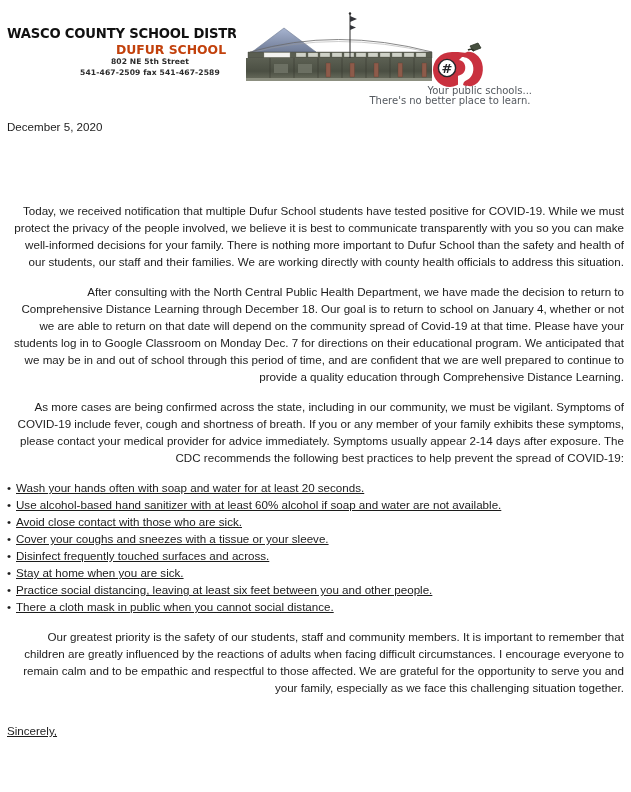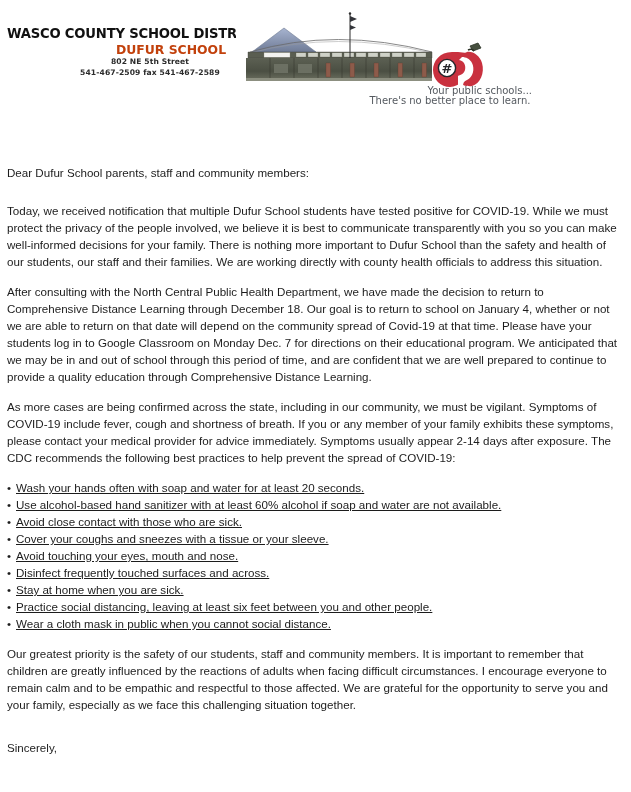--- a/index.html
+++ b/index.html
@@ -108,21 +108,21 @@
   .spacer-sm { height: 13px; }
   .salutation {
     margin: 0;
     font-size: 11.6px;
     line-height: 17px;
   }
   p.para {
     margin: 0;
     font-size: 11.6px;
     line-height: 17px;
-    text-align: left;
+    text-align: right;
   }
   ul.bullets {
     margin: 0;
     padding: 0;
     list-style: none;
   }
   ul.bullets li {
     margin: 0;
     padding: 0 0 0 9px;
     font-size: 11.6px;
@@ -134,20 +134,21 @@
     content: "\2022";
     position: absolute;
     left: 0;
     top: 0;
     font-size: 11.6px;
   }
   .closing {
     margin: 0;
     font-size: 11.6px;
     line-height: 17px;
+    text-decoration: underline;
   }
   .sig-gap { height: 44px; }
 </style>
 </head>
 <body>
 
 <div id="letterhead">
 
   <div id="letterhead-text">
     <div id="district-name">WASCO COUNTY SCHOOL DISTRICT #29</div>
@@ -246,49 +247,48 @@
   </svg>
 
   <div id="tagline">
     <span class="tl1">Your public schools...</span>
     <span class="tl2">There's no better place to learn.</span>
   </div>
 </div>
 
 <div id="letter-body">
 
+  <div class="date-line">December 5, 2020</div>
 
   <div class="spacer-lg"></div>
 
-  <div class="salutation">Dear Dufur School parents, staff and community members:</div>
 
   <div class="spacer-md"></div>
 
   <p class="para">Today, we received notification that multiple Dufur School students have tested positive for COVID-19. While we must protect the privacy of the people involved, we believe it is best to communicate transparently with you so you can make well-informed decisions for your family. There is nothing more important to Dufur School than the safety and health of our students, our staff and their families. We are working directly with county health officials to address this situation.</p>
 
   <div class="spacer-sm"></div>
 
   <p class="para">After consulting with the North Central Public Health Department, we have made the decision to return to Comprehensive Distance Learning through December 18. Our goal is to return to school on January 4, whether or not we are able to return on that date will depend on the community spread of Covid-19 at that time. Please have your students log in to Google Classroom on Monday Dec. 7 for directions on their educational program. We anticipated that we may be in and out of school through this period of time, and are confident that we are well prepared to continue to provide a quality education through Comprehensive Distance Learning.</p>
 
   <div class="spacer-sm"></div>
 
   <p class="para">As more cases are being confirmed across the state, including in our community, we must be vigilant. Symptoms of COVID-19 include fever, cough and shortness of breath. If you or any member of your family exhibits these symptoms, please contact your medical provider for advice immediately. Symptoms usually appear 2-14 days after exposure. The CDC recommends the following best practices to help prevent the spread of COVID-19:</p>
 
   <div class="spacer-sm"></div>
 
   <ul class="bullets" id="bullet-list">
       <li>Wash your hands often with soap and water for at least 20 seconds.</li>
       <li>Use alcohol-based hand sanitizer with at least 60% alcohol if soap and water are not available.</li>
       <li>Avoid close contact with those who are sick.</li>
       <li>Cover your coughs and sneezes with a tissue or your sleeve.</li>
-      <li>Avoid touching your eyes, mouth and nose.</li>
       <li>Disinfect frequently touched surfaces and across.</li>
       <li>Stay at home when you are sick.</li>
       <li>Practice social distancing, leaving at least six feet between you and other people.</li>
-      <li>Wear a cloth mask in public when you cannot social distance.</li>
+      <li>There a cloth mask in public when you cannot social distance.</li>
     </ul>
 
   <div class="spacer-sm"></div>
 
   <p class="para">Our greatest priority is the safety of our students, staff and community members. It is important to remember that children are greatly influenced by the reactions of adults when facing difficult circumstances. I encourage everyone to remain calm and to be empathic and respectful to those affected. We are grateful for the opportunity to serve you and your family, especially as we face this challenging situation together.</p>
 
   <div class="spacer-sm"></div>
 
 
   <div class="spacer-sm"></div>

